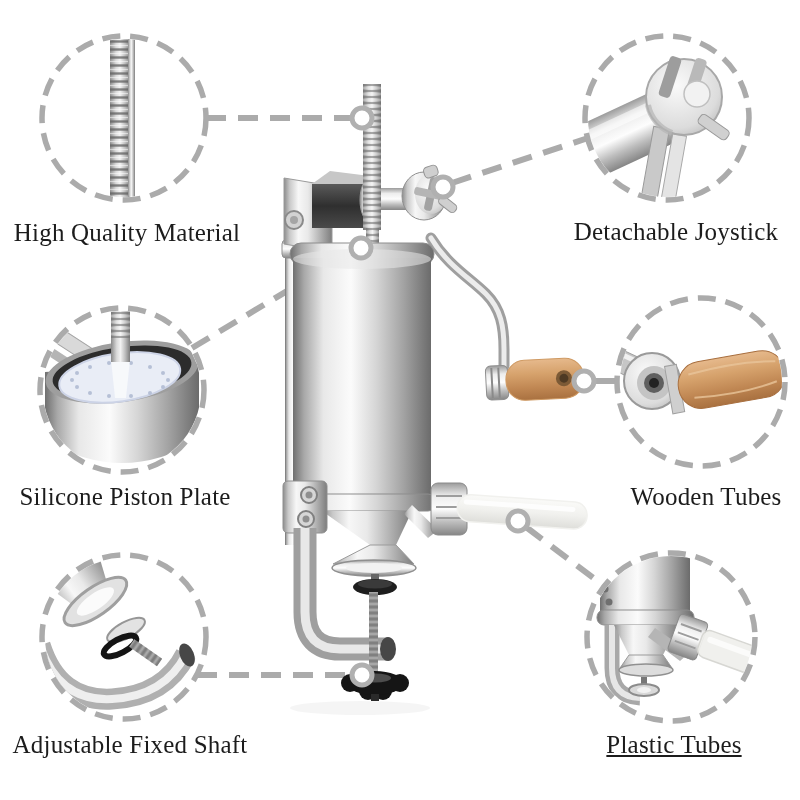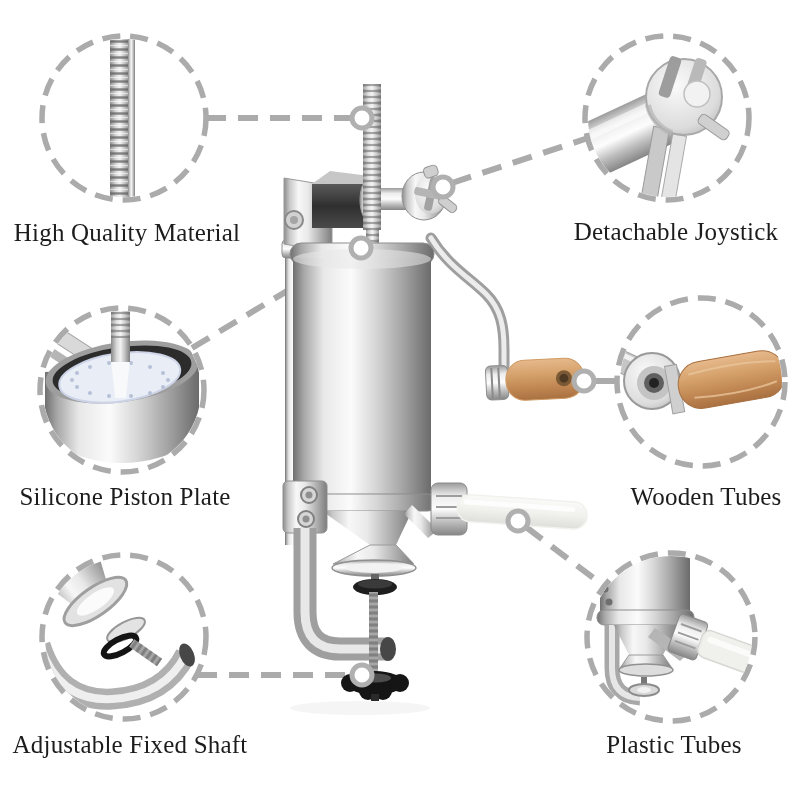--- a/index.html
+++ b/index.html
@@ -340,14 +340,14 @@
     <circle cx="362" cy="675" r="10"></circle>
     <circle cx="518" cy="521" r="10"></circle>
   </g>
 </svg>
 
   <div class="label" style="left:127px; top:219px;">High Quality Material</div>
   <div class="label" style="left:125px; top:483px;">Silicone Piston Plate</div>
   <div class="label" style="left:676px; top:218px;">Detachable Joystick</div>
   <div class="label" style="left:706px; top:483px;">Wooden Tubes</div>
   <div class="label" style="left:130px; top:731px;text-align:right;">Adjustable Fixed Shaft</div>
-  <div class="label" style="left:674px; top:731px;">Plastic Tubes</div>
+  <div class="label" style="left:674px; top:731px;text-decoration:underline;">Plastic Tubes</div>
 </div>
 
 </body></html>

